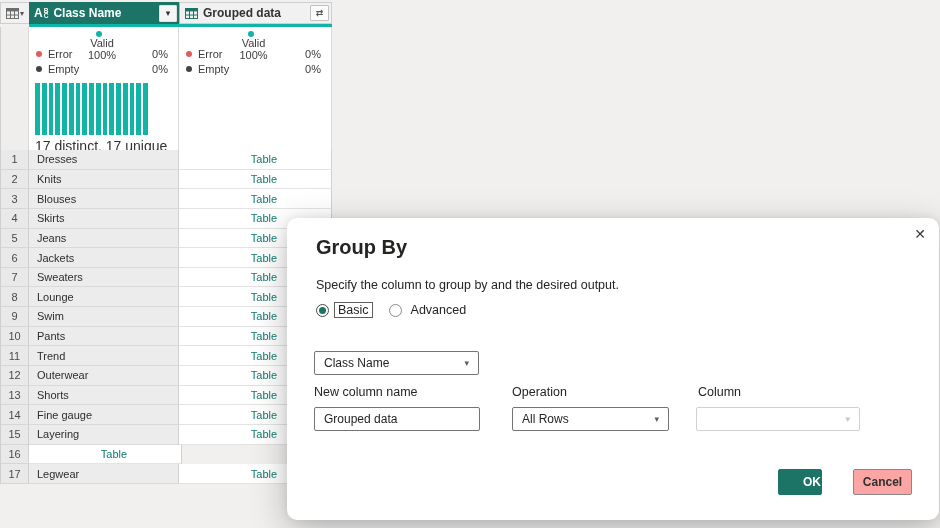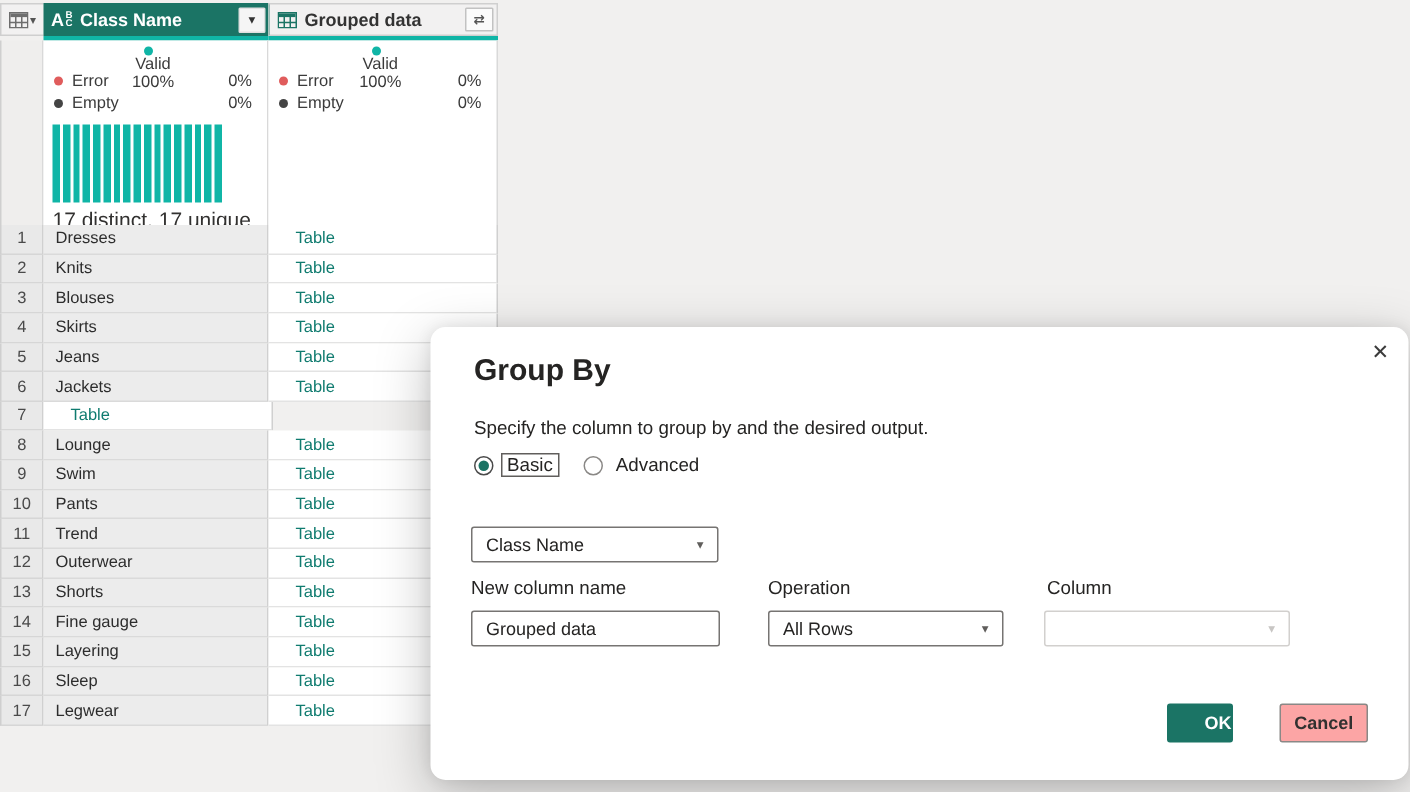--- a/index.html
+++ b/index.html
@@ -47,21 +47,21 @@
   .hbar { flex:1; height:100%; background:var(--teal); }
   .hist-caption { font-size:14px; color:#323130; margin:3px 0 0 6px; white-space:nowrap; }
 
   .g-row { display:flex; height:19.65px; }
   .cell { display:flex; align-items:center; font-size:11px; overflow:hidden; white-space:nowrap; }
   .c-num { width:29px; justify-content:center; background:#e9e9e9; color:#4a4a4a;
            border-left:1px solid #cfcfcf; border-right:1px solid #d0d0d0; border-bottom:1px solid #d6d6d6; }
   .c-name { width:150px; padding-left:8px; background:#ececec; color:#2d2d2d;
             border-right:1px solid #d0d0d0; border-bottom:1px solid #dadada; }
   .c-val { width:153px; padding-left:18px; background:#fff;
-           border-right:1px solid #d0d0d0; border-bottom:1px solid #e3e3e3; }
+           border-right:1px solid #d0d0d0; border-bottom:1px solid #e3e3e3;justify-content:center; }
   .tbl-link { color:var(--link); }
 
   
   .dialog { position:absolute; left:287px; top:218px; width:652px; height:302px; background:#fff;
             border-radius:10px; box-shadow:0 10px 36px rgba(0,0,0,.25), 0 0 10px rgba(0,0,0,.08); }
   .dlg-close { position:absolute; top:8px; right:13px; font-size:14px; color:#3b3b3b; cursor:pointer; }
   .dlg-title { position:absolute; left:29px; top:18px; font-size:20px; font-weight:700; color:#252423; }
   .dlg-subtitle { position:absolute; left:29px; top:60px; font-size:12.5px; color:#252423; }
   .radio-group { position:absolute; left:29px; top:84px; display:flex; gap:16px; align-items:center; font-size:12.5px; color:#252423; }
   .radio-wrap { display:flex; align-items:center; }
@@ -248,20 +248,21 @@
         </div>
         <div class="g-row">
           <div class="cell c-num">6</div>
           <div class="cell c-name">Jackets</div>
           <div class="cell c-val">
             <span class="tbl-link">Table</span>
           </div>
         </div>
         <div class="g-row">
           <div class="cell c-num">7</div>
+          <div class="cell c-name">Sweaters</div>
           <div class="cell c-val">
             <span class="tbl-link">Table</span>
           </div>
         </div>
         <div class="g-row">
           <div class="cell c-num">8</div>
           <div class="cell c-name">Lounge</div>
           <div class="cell c-val">
             <span class="tbl-link">Table</span>
           </div>
@@ -310,21 +311,20 @@
         </div>
         <div class="g-row">
           <div class="cell c-num">15</div>
           <div class="cell c-name">Layering</div>
           <div class="cell c-val">
             <span class="tbl-link">Table</span>
           </div>
         </div>
         <div class="g-row">
           <div class="cell c-num">16</div>
-          <div class="cell c-name">Sleep</div>
           <div class="cell c-val">
             <span class="tbl-link">Table</span>
           </div>
         </div>
         <div class="g-row">
           <div class="cell c-num">17</div>
           <div class="cell c-name">Legwear</div>
           <div class="cell c-val">
             <span class="tbl-link">Table</span>
           </div>

